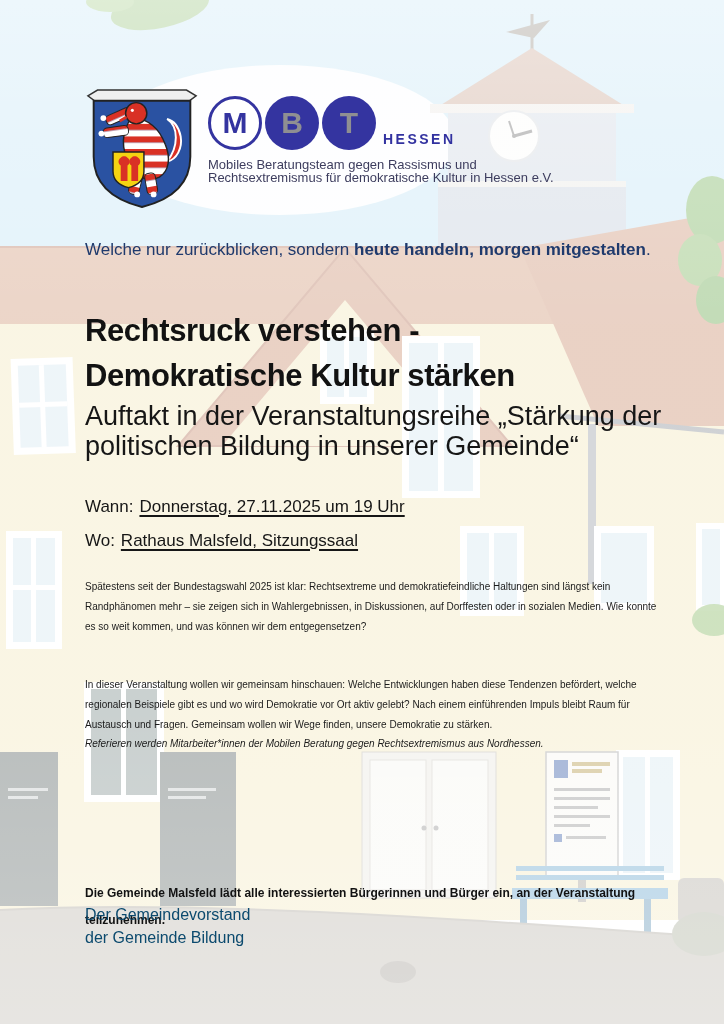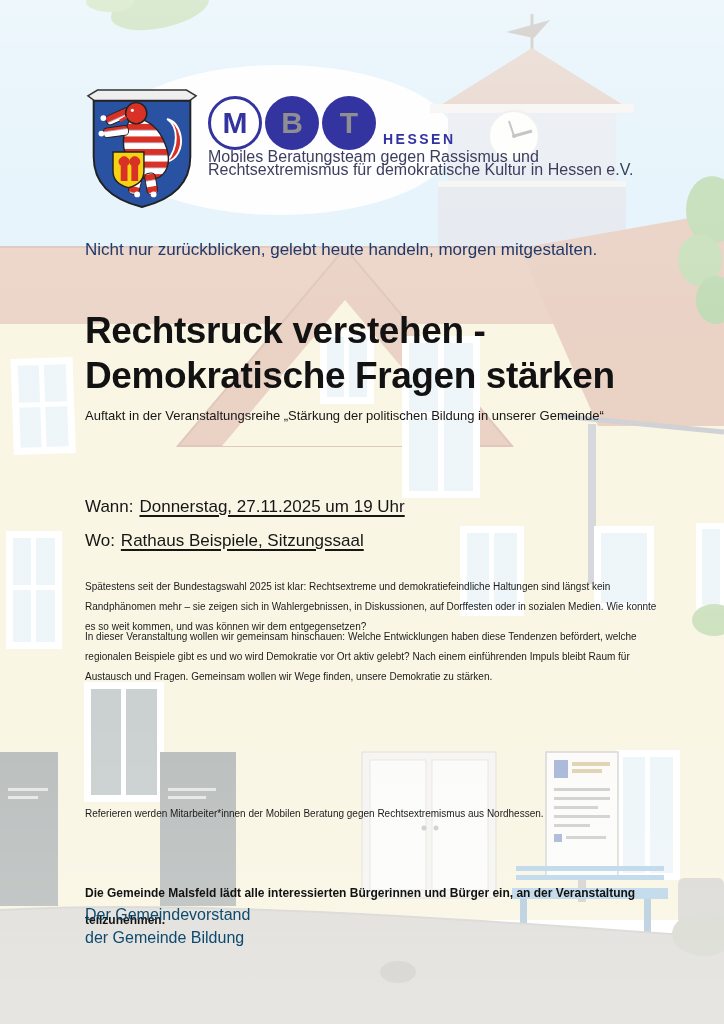--- a/index.html
+++ b/index.html
@@ -22,39 +22,39 @@
   .abs{position:absolute;}
   
   .coat{left:84px;top:86px;width:116px;height:126px;}
   .mbt{left:208px;top:96px;width:300px;}
   .mbt-row{display:flex;align-items:flex-end;}
   .circ{width:54px;height:54px;border-radius:50%;display:inline-flex;align-items:center;justify-content:center;
         font-weight:bold;font-size:30px;margin-right:3px;box-sizing:border-box;}
   .circ.ring{background:#ffffff;border:3px solid #3434a0;color:#3434a0;}
   .circ.solid{background:#3434a0;color:#8f8f92;}
   .hessen{color:#3232a0;font-weight:bold;font-size:14px;letter-spacing:2.5px;margin:0 0 3px 4px;text-align:right;}
-  .mbt-sub{margin-top:0;font-size:16px;line-height:13px;color:#3d3d5e;white-space:nowrap;}
+  .mbt-sub{margin-top:8px;font-size:13px;line-height:13px;color:#3d3d5e;white-space:nowrap;}
   
   .tagline{left:85px;top:240px;width:610px;font-size:17px;color:#1f3a6d;white-space:pre-wrap;margin:0;}
-  .tagline b{font-weight:normal;}
-  
-  .title{left:85px;top:308px;width:580px;margin:0;font-size:37px;line-height:45px;font-weight:bold;
+  .tagline b{font-weight:bold;}
+  
+  .title{left:85px;top:308px;width:580px;margin:0;font-size:31px;line-height:45px;font-weight:bold;
          color:#121212;letter-spacing:-0.4px;}
-  .subtitle{left:85px;top:401px;width:585px;margin:0;font-size:13px;line-height:30px;color:#161616;}
+  .subtitle{left:85px;top:401px;width:585px;margin:0;font-size:27px;line-height:30px;color:#161616;}
   
   .when{left:85px;top:497px;}
   .where{left:85px;top:531px;}
   .meta{margin:0;font-size:17px;color:#161616;text-align:center;}
   .meta-label{padding-right:0.35em;}
   .meta-value{text-decoration:underline;text-underline-offset:3px;text-decoration-thickness:1.5px;}
   
   .bodytext{width:578px;margin:0;font-size:10px;line-height:20px;color:#1b1b1b;}
   .p1{left:85px;top:577px;}
-  .p2{left:85px;top:627px;}
-  .p3{left:85px;top:804px;}
+  .p2{left:85px;top:675px;}
+  .p3{left:85px;top:734px;font-style:italic;}
   .cta{left:85px;top:880px;width:600px;margin:0;font-size:12px;line-height:27px;font-weight:bold;color:#121212;}
   .sig{left:85px;top:903px;margin:0;font-size:16px;line-height:23px;color:#0c4a6e;}
 </style>
 </head>
 <body>
 
 <div class="page">
 
   <div class="bg-art">
     <svg width="724" height="1024" viewBox="0 0 724 1024" xmlns="http://www.w3.org/2000/svg">
@@ -243,28 +243,28 @@
         <span class="circ solid">B</span>
         <span class="circ solid">T</span>
         <span class="hessen">HESSEN</span>
       </div>
       <div class="mbt-sub">
         <span>Mobiles Beratungsteam gegen Rassismus und</span><br>
         <span>Rechtsextremismus für demokratische Kultur in Hessen e.V.</span>
       </div>
     </div>
 
-    <p class="abs tagline"><span>Nicht nur zurückblicken, gelebt </span><b>heute handeln, morgen mitgestalten</b><span>.</span></p>
-
-    <h1 class="abs title"><span>Rechtsruck verstehen -</span><br><span>Demokratische Fragen stärken</span></h1>
+    <p class="abs tagline"><span>Welche nur zurückblicken, sondern </span><b>heute handeln, morgen mitgestalten</b><span>.</span></p>
+
+    <h1 class="abs title"><span>Rechtsruck verstehen -</span><br><span>Demokratische Kultur stärken</span></h1>
 
     <p class="abs subtitle">Auftakt in der Veranstaltungsreihe „Stärkung der politischen Bildung in unserer Gemeinde“</p>
 
     <p class="abs meta when"><span class="meta-label">Wann:</span><span class="meta-value">Donnerstag, 27.11.2025 um 19 Uhr</span></p>
-    <p class="abs meta where"><span class="meta-label">Wo:</span><span class="meta-value">Rathaus Beispiele, Sitzungssaal</span></p>
+    <p class="abs meta where"><span class="meta-label">Wo:</span><span class="meta-value">Rathaus Malsfeld, Sitzungssaal</span></p>
 
     <p class="abs bodytext p1">Spätestens seit der Bundestagswahl 2025 ist klar: Rechtsextreme und demokratiefeindliche Haltungen sind längst kein Randphänomen mehr – sie zeigen sich in Wahlergebnissen, in Diskussionen, auf Dorffesten oder in sozialen Medien. Wie konnte es so weit kommen, und was können wir dem entgegensetzen?</p>
     <p class="abs bodytext p2">In dieser Veranstaltung wollen wir gemeinsam hinschauen: Welche Entwicklungen haben diese Tendenzen befördert, welche regionalen Beispiele gibt es und wo wird Demokratie vor Ort aktiv gelebt? Nach einem einführenden Impuls bleibt Raum für Austausch und Fragen. Gemeinsam wollen wir Wege finden, unsere Demokratie zu stärken.</p>
     <p class="abs bodytext p3">Referieren werden Mitarbeiter*innen der Mobilen Beratung gegen Rechtsextremismus aus Nordhessen.</p>
 
     <p class="abs cta">Die Gemeinde Malsfeld lädt alle interessierten Bürgerinnen und Bürger ein, an der Veranstaltung teilzunehmen.</p>
 
     <p class="abs sig"><span>Der Gemeindevorstand</span><br><span>der Gemeinde Bildung</span></p>
 
   </div>

